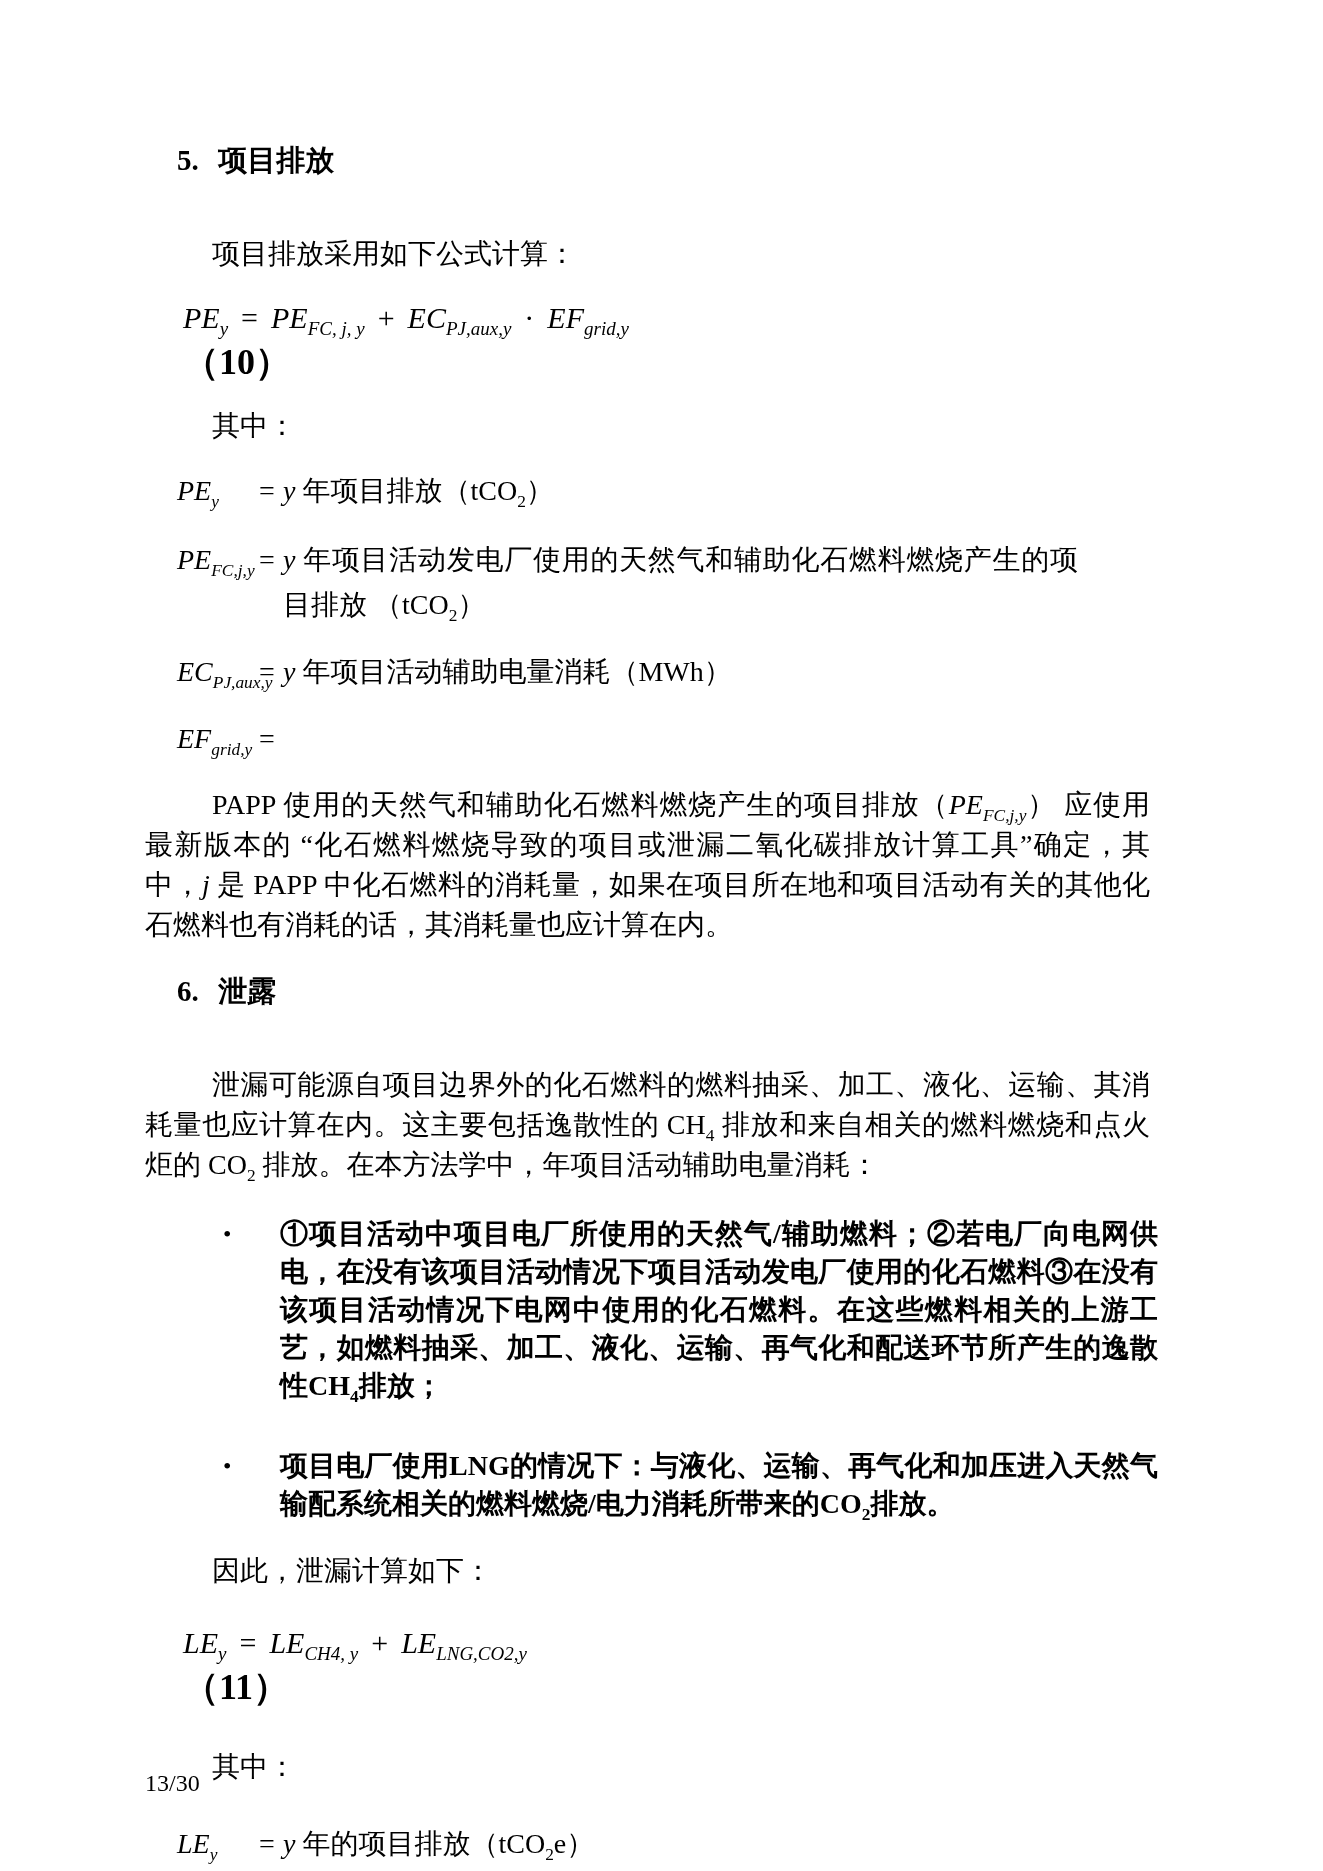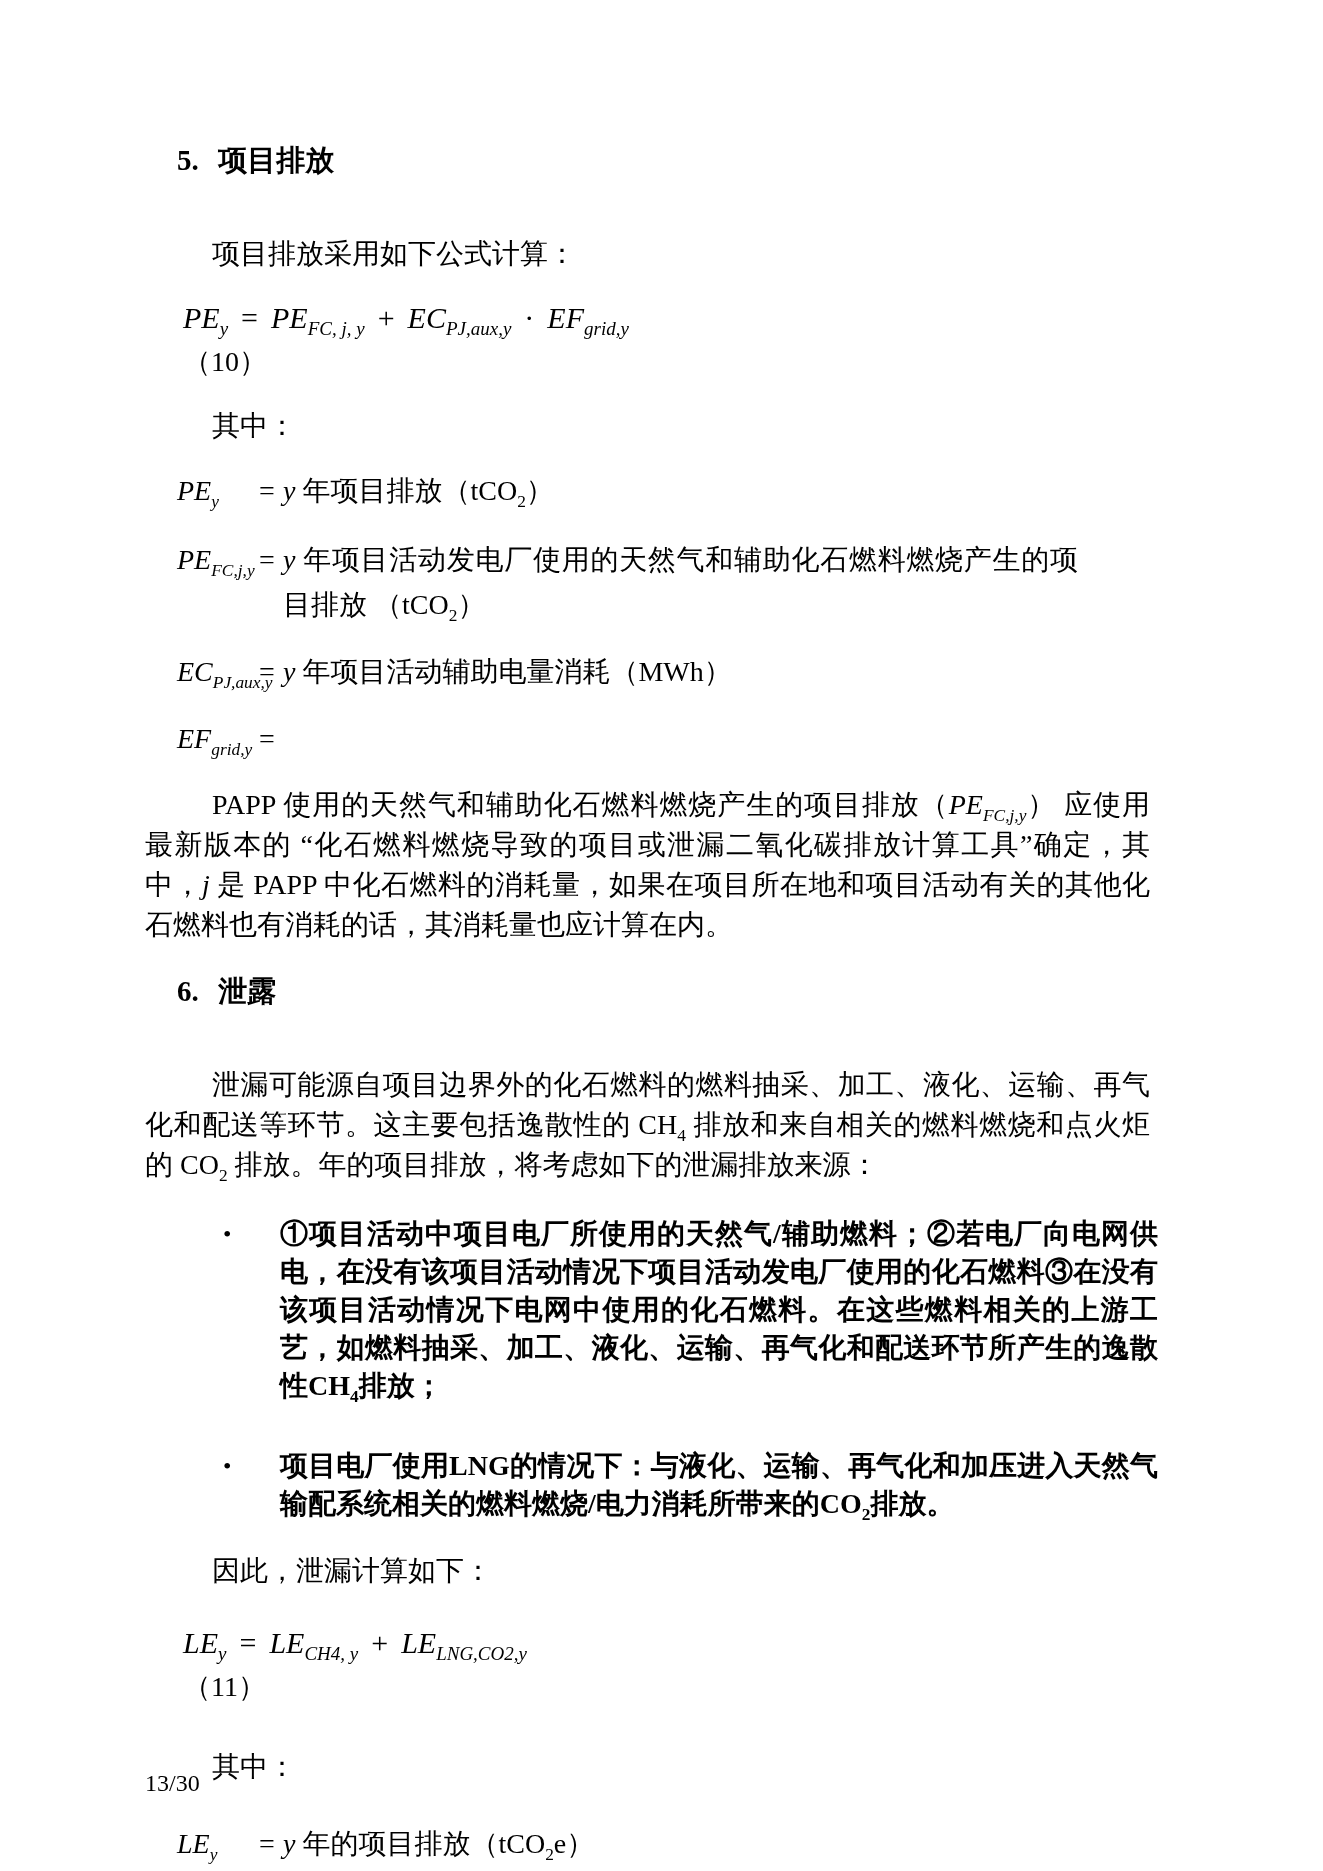--- a/index.html
+++ b/index.html
@@ -60,22 +60,22 @@
     line-height: 44px;
     white-space: nowrap;
   }
   .formula .it { font-style: italic; }
   .formula sub { font-size: 19px; line-height: 0; font-style: italic; }
   .op {
     font-style: normal;
     margin: 0 13px;
   }
   .formula-num {
-    font-weight: normal;
-    font-size: 28px;
+    font-weight: bold;
+    font-size: 36px;
     line-height: 44px;
     font-style: normal;
     white-space: nowrap;
   }
   
   .def-row {
     display: flex;
     align-items: flex-start;
     margin: 0 0 22px 32px;
     padding-right: 80px;
@@ -173,21 +173,21 @@
 
     <p class="para just mb30"><span>PAPP 使用的天然气和辅助化石燃料燃烧产生的项目排放（</span><span class="it">PE</span><sub class="it">FC,j,y</sub><span>） 应使用最新版本的 “化石燃料燃烧导致的项目或泄漏二氧化碳排放计算工具”确定，其中，</span><span class="it">j</span><span> 是 PAPP 中化石燃料的消耗量，如果在项目所在地和项目活动有关的其他化石燃料也有消耗的话，其消耗量也应计算在内。</span></p>
   </section>
 
   <section>
     <h2 class="heading">
       <span class="h-num">6.</span>
       <span class="h-title">泄露</span>
     </h2>
 
-    <p class="para just mb34"><span>泄漏可能源自项目边界外的化石燃料的燃料抽采、加工、液化、运输、再气化和配送等环节。这主要包括逸散性的 CH</span><sub>4</sub><span> 排放和来自相关的燃料燃烧和点火炬的 CO</span><sub>2</sub><span> 排放。年的项目排放，将考虑如下的泄漏排放来源：</span></p>
+    <p class="para just mb34"><span>泄漏可能源自项目边界外的化石燃料的燃料抽采、加工、液化、运输、其消耗量也应计算在内。这主要包括逸散性的 CH</span><sub>4</sub><span> 排放和来自相关的燃料燃烧和点火炬的 CO</span><sub>2</sub><span> 排放。在本方法学中，年项目活动辅助电量消耗：</span></p>
 
     <div class="bullet">
       <span class="bullet-marker">•</span>
       <span class="bullet-text"><span>①项目活动中项目电厂所使用的天然气/辅助燃料；②若电厂向电网供电，在没有该项目活动情况下项目活动发电厂使用的化石燃料③在没有该项目活动情况下电网中使用的化石燃料。在这些燃料相关的上游工艺，如燃料抽采、加工、液化、运输、再气化和配送环节所产生的逸散性CH</span><sub>4</sub><span>排放；</span></span>
     </div>
 
     <div class="bullet b2">
       <span class="bullet-marker">•</span>
       <span class="bullet-text"><span>项目电厂使用LNG的情况下：与液化、运输、再气化和加压进入天然气输配系统相关的燃料燃烧/电力消耗所带来的CO</span><sub>2</sub><span>排放。</span></span>
     </div>

